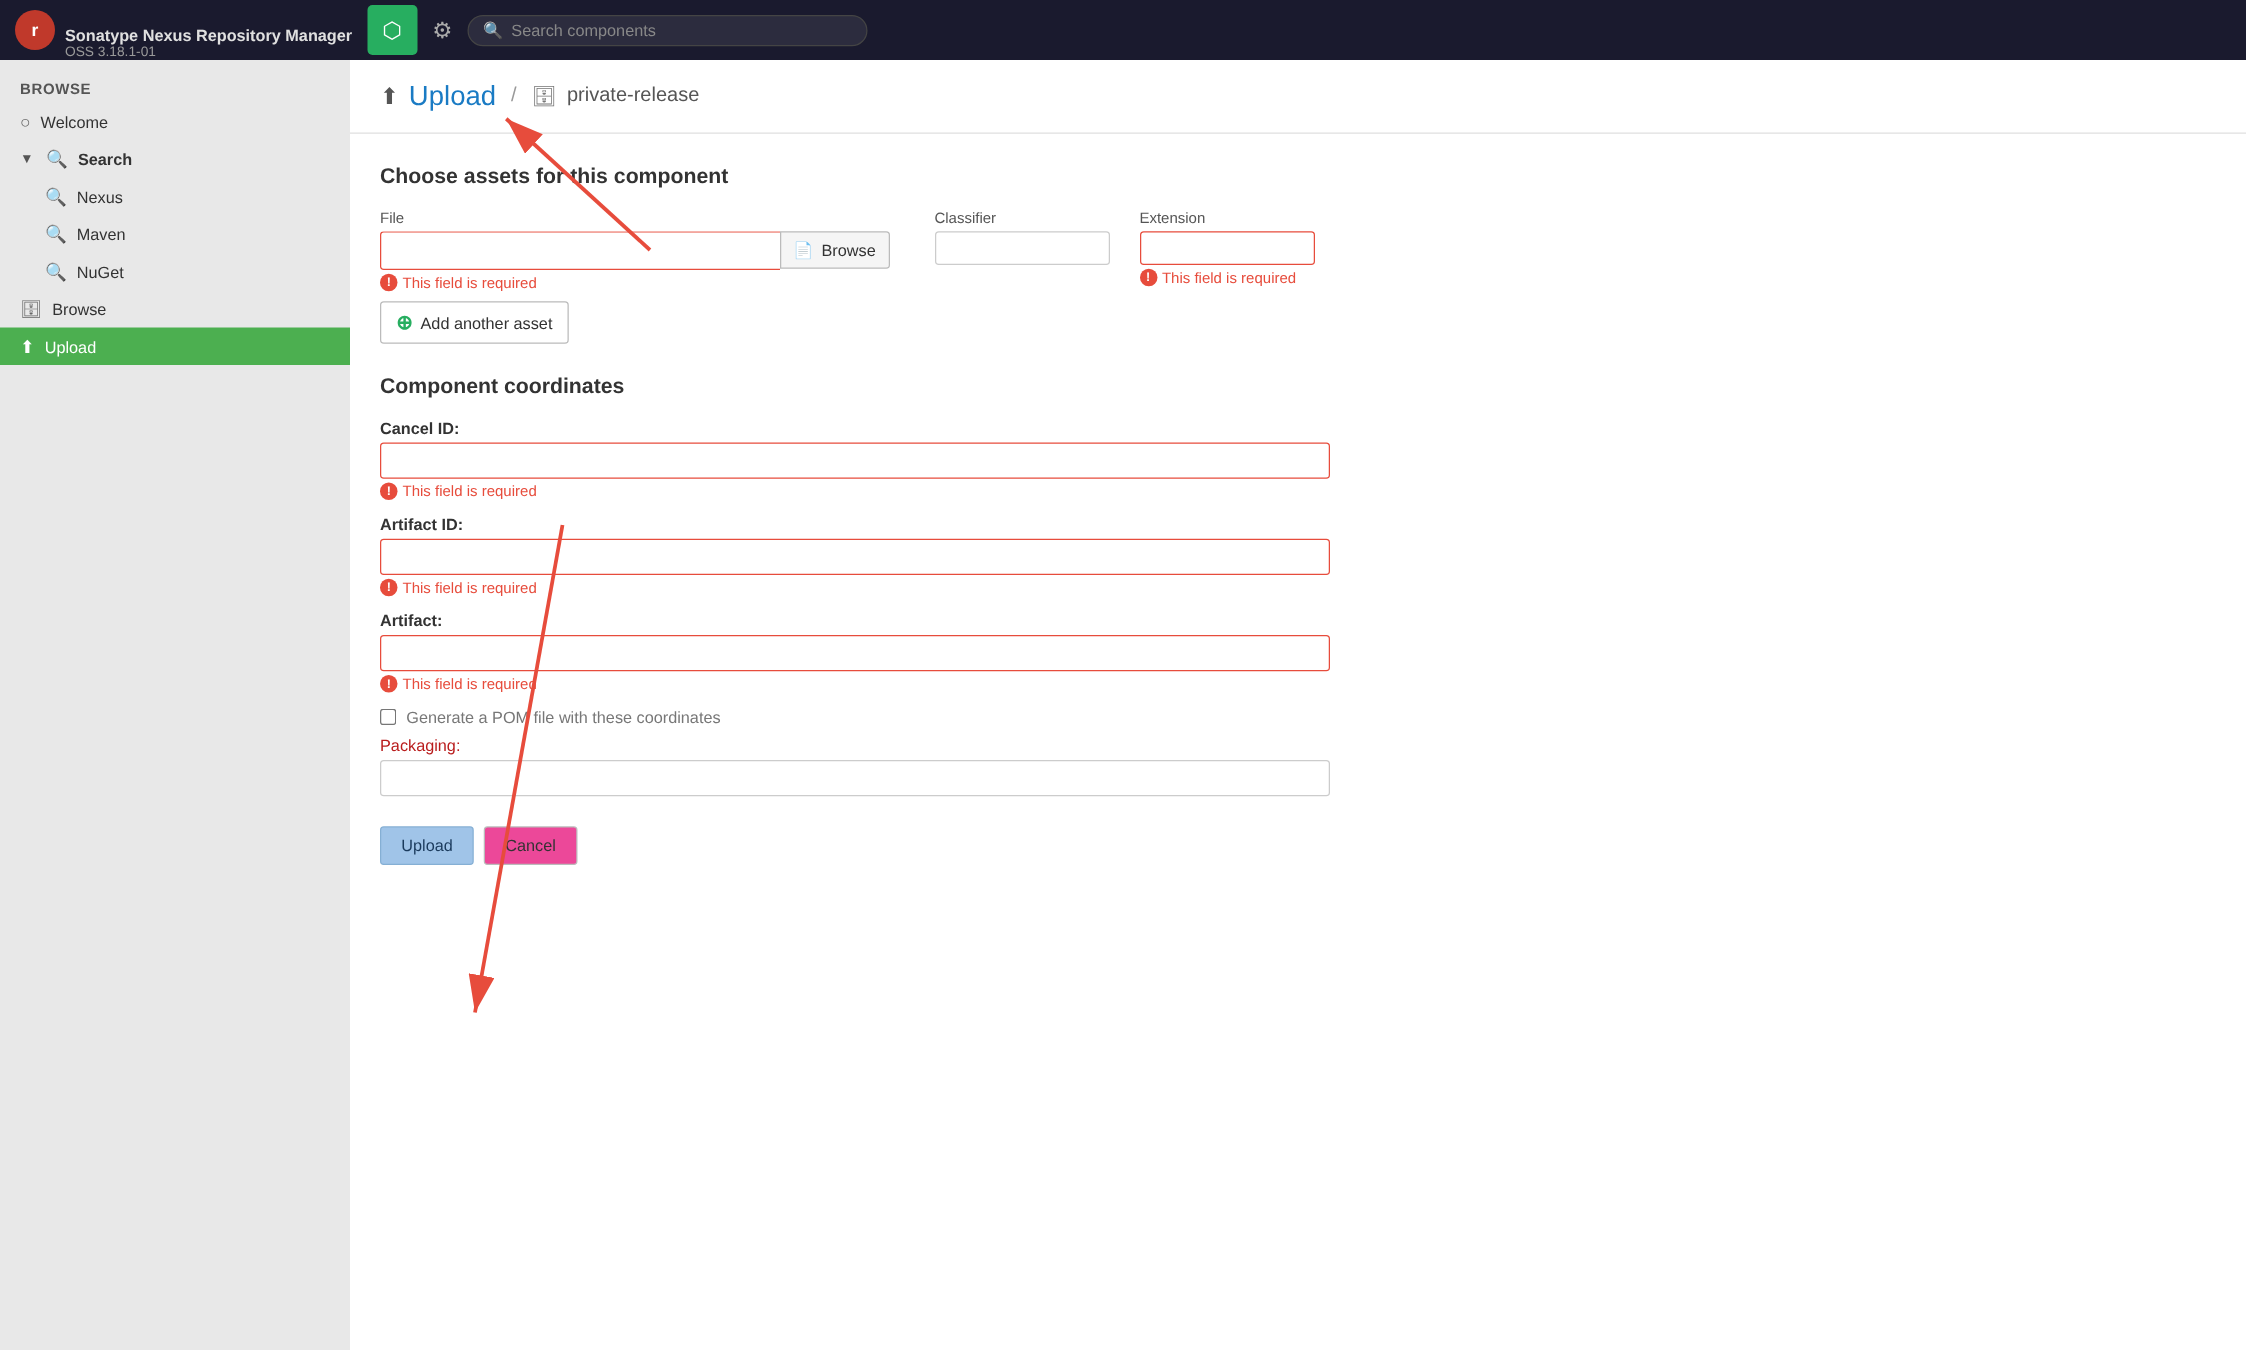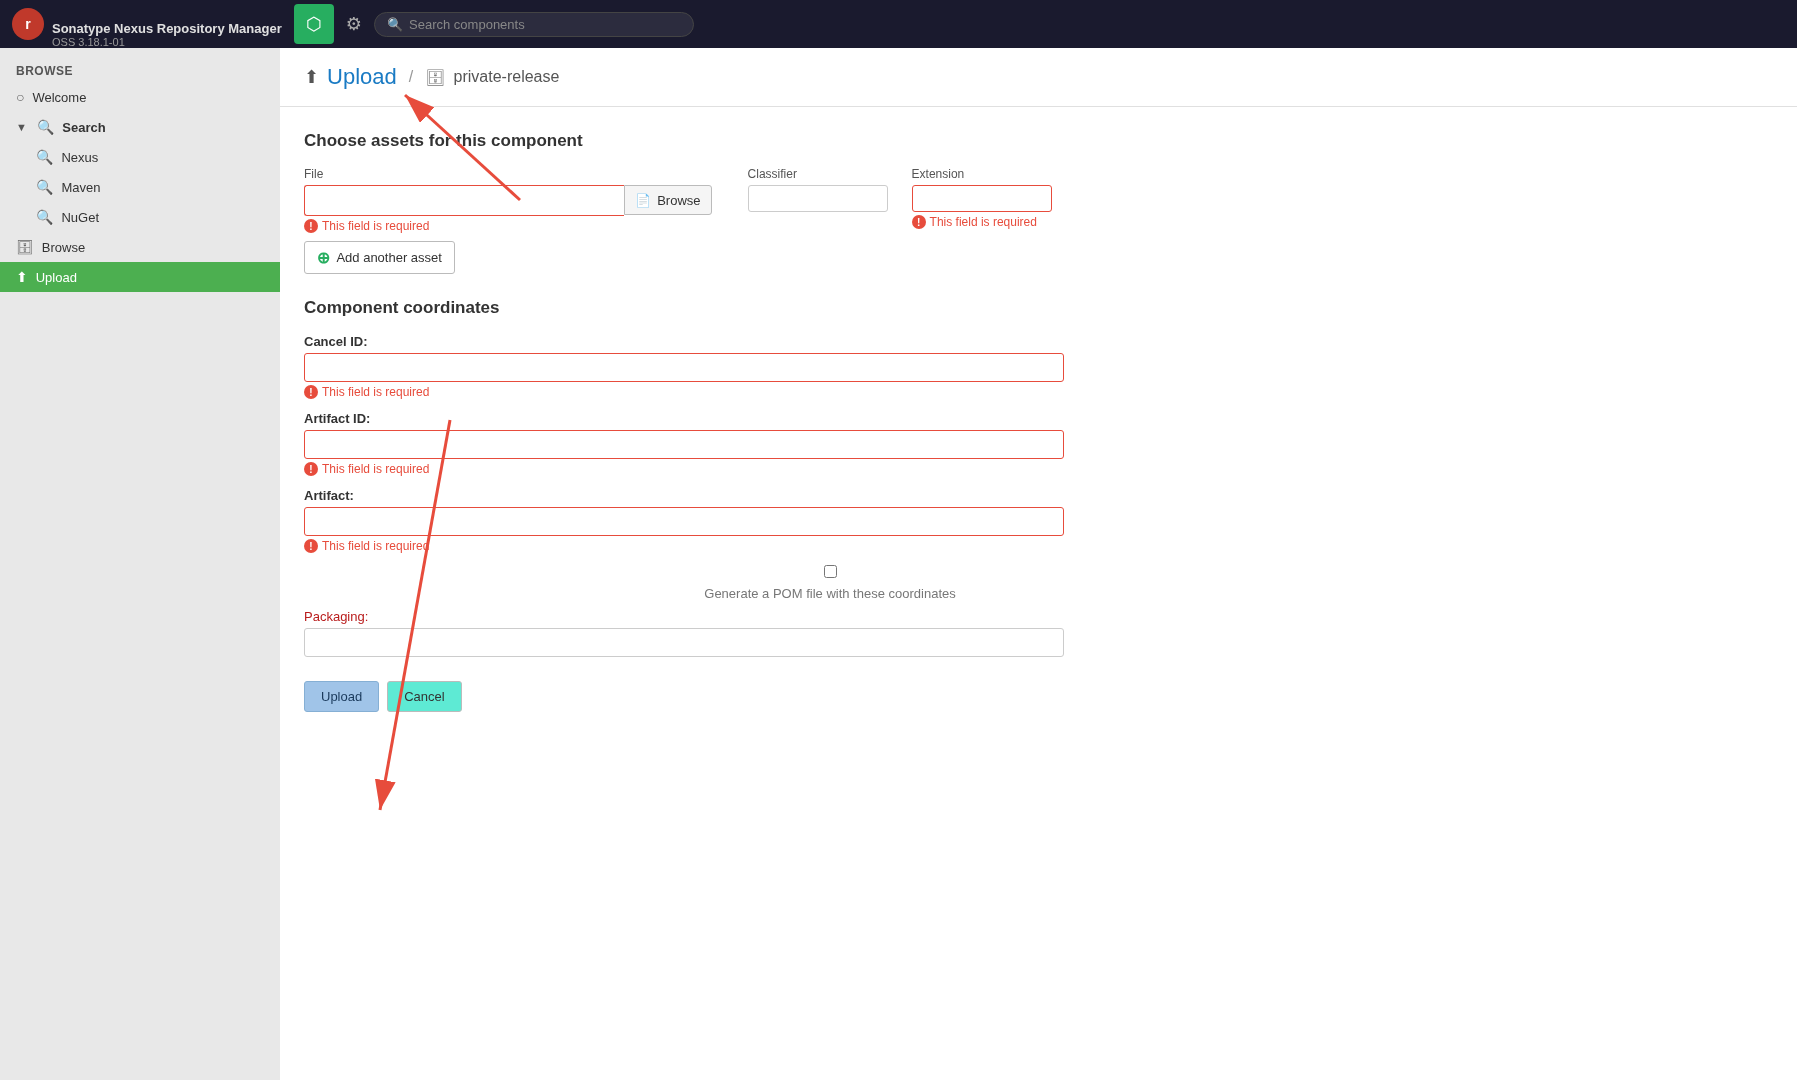--- a/index.html
+++ b/index.html
@@ -269,21 +269,20 @@
       font-size: 13px;
       outline: none;
     }
     .coord-input.packaging { border-color: #ccc; }
 
     .checkbox-row {
       display: flex;
       align-items: center;
       gap: 8px;
       margin: 12px 0 8px;
-      flex-direction: column;
     }
     .checkbox-row input[type=checkbox] { cursor: pointer; }
     .checkbox-label { font-size: 13px; color: #777; }
 
     .packaging-label {
       font-size: 13px;
       color: #b91c1c;
       margin-bottom: 4px;
     }
 
@@ -296,21 +295,21 @@
     .upload-btn {
       background: #a0c4e8;
       border: 1px solid #85afd4;
       border-radius: 3px;
       padding: 7px 16px;
       font-size: 13px;
       color: #1a3a5c;
       cursor: pointer;
     }
     .cancel-btn {
-      background: #5eead4;
+      background: #ec4899;
       border: 1px solid #bbb;
       border-radius: 3px;
       padding: 7px 16px;
       font-size: 13px;
       color: #333;
       cursor: pointer;
     }
 
     
     .arrow-overlay {

